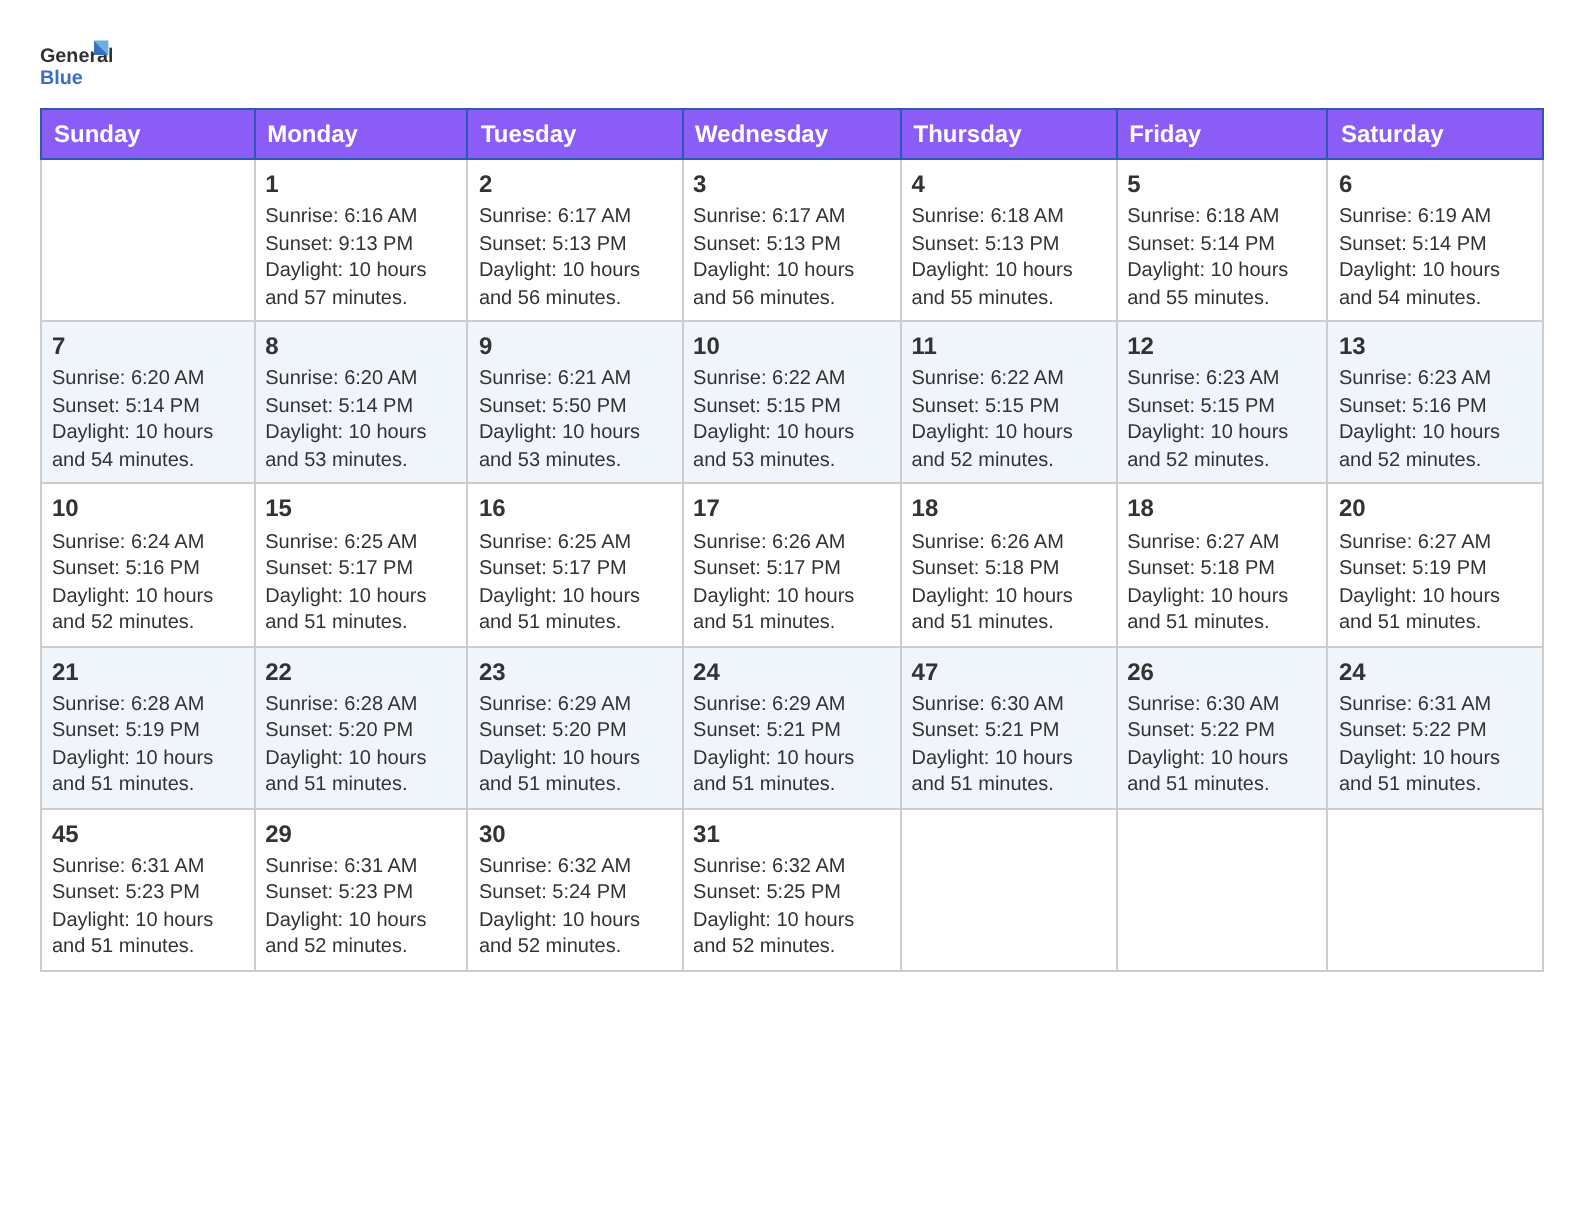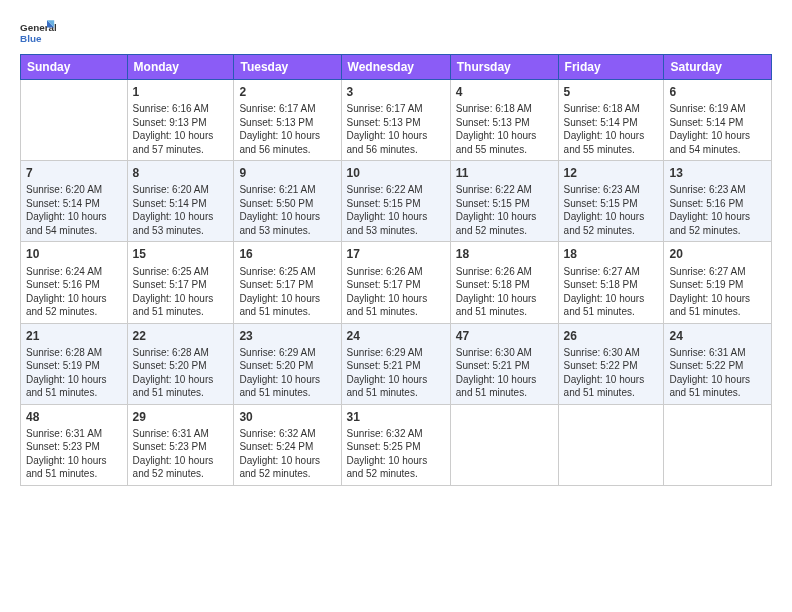--- a/index.html
+++ b/index.html
@@ -312,21 +312,21 @@
           <td>
             <span class="day-num">24</span>
             <div class="cell-text" style="white-space: pre-line;">Sunrise: 6:31 AM
 Sunset: 5:22 PM
 Daylight: 10 hours
 and 51 minutes.</div>
           </td>
         </tr>
         <tr class="normal-row">
           <td>
-            <span class="day-num">48</span>
+            <span class="day-num">45</span>
             <div class="cell-text" style="white-space: pre-line;">Sunrise: 6:31 AM
 Sunset: 5:23 PM
 Daylight: 10 hours
 and 51 minutes.</div>
           </td>
           <td>
             <span class="day-num">29</span>
             <div class="cell-text" style="white-space: pre-line;">Sunrise: 6:31 AM
 Sunset: 5:23 PM
 Daylight: 10 hours

